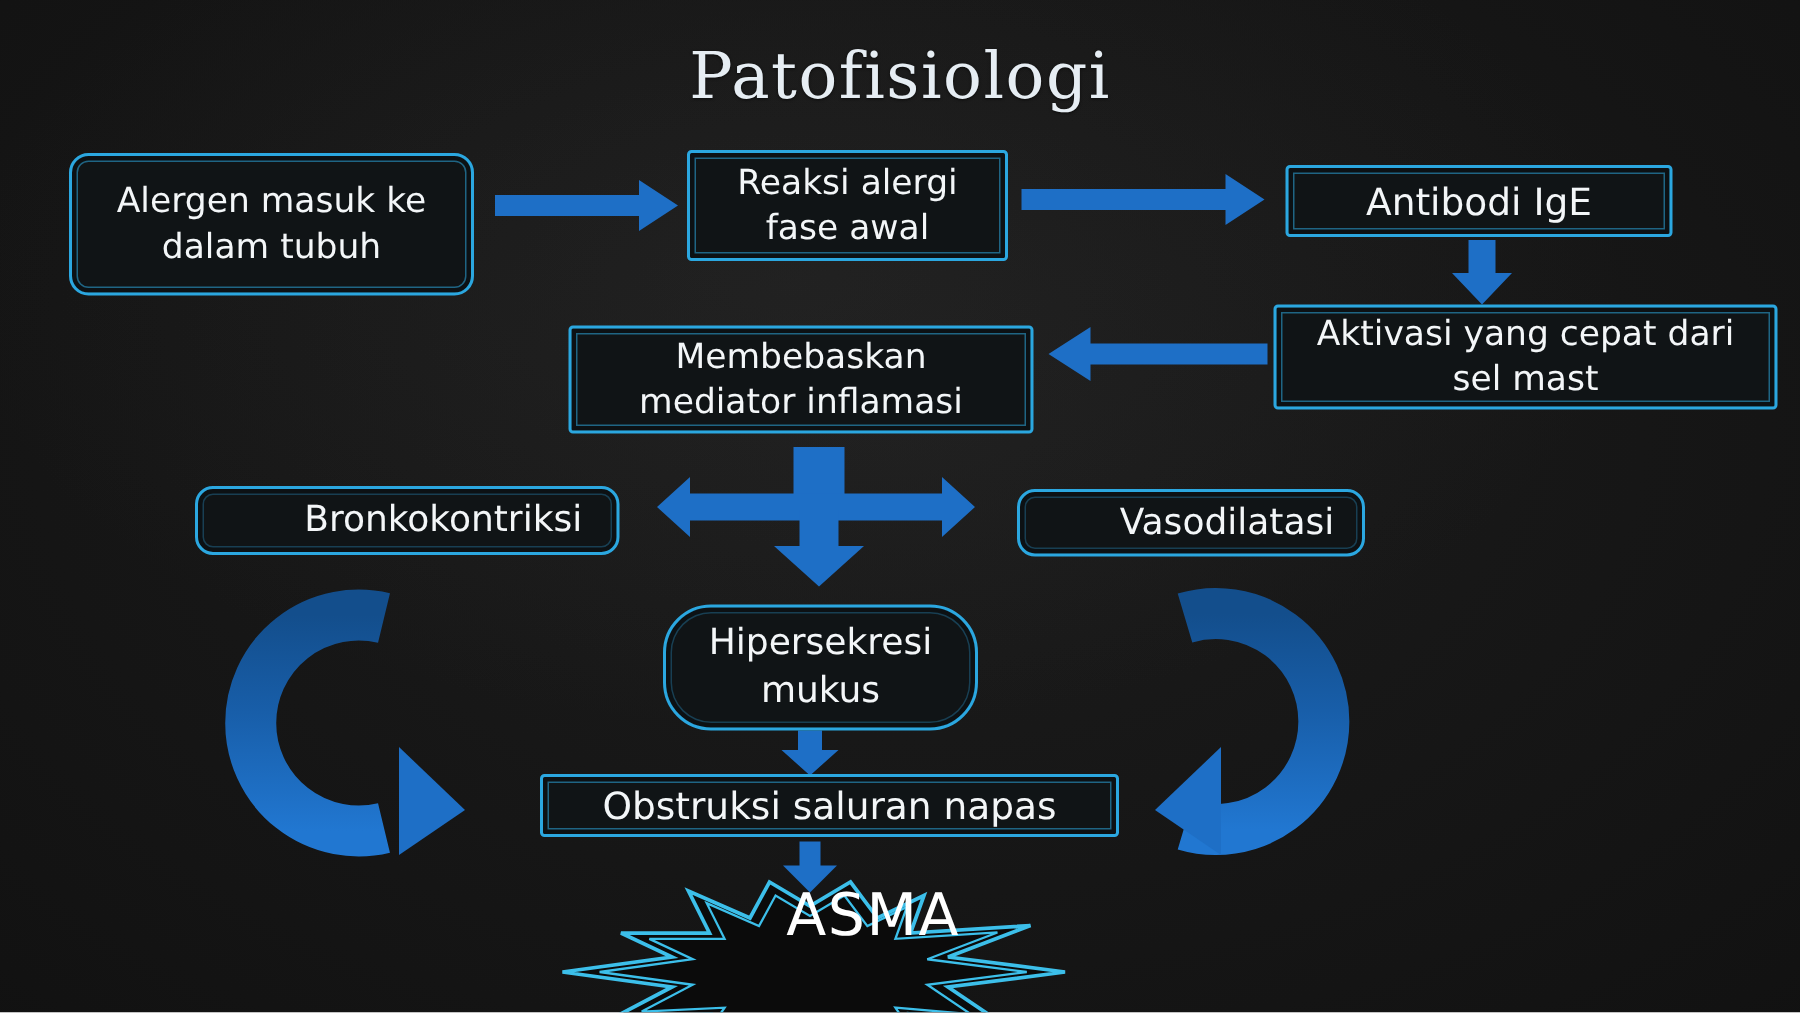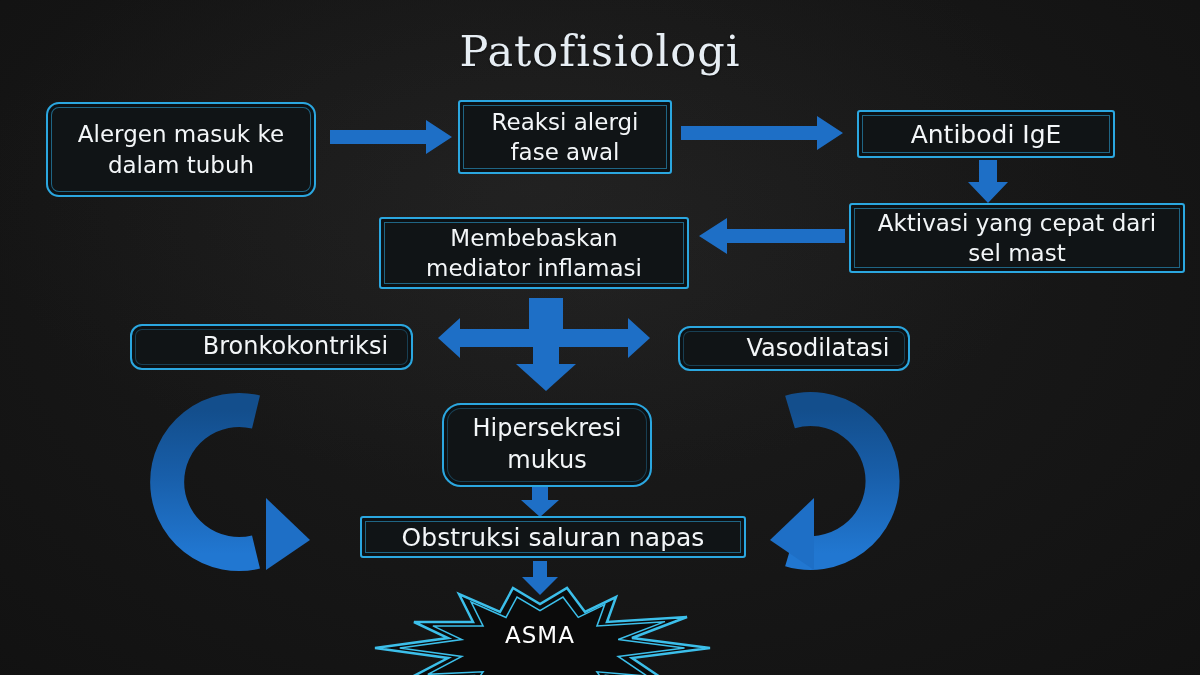--- a/index.html
+++ b/index.html
@@ -35,22 +35,22 @@
     border-radius:3px;
     box-shadow:inset 0 0 0 3px #0c1114, inset 0 0 0 4px rgba(43,167,224,.55);
   }
   .rnd{
     border:2.5px solid var(--accent-border);
     box-shadow:inset 0 0 0 3px #0c1114, inset 0 0 0 4px rgba(43,167,224,.3);
   }
   .fs23{font-size:23px;} .fs24{font-size:24px;padding-left:48px;} .fs25{font-size:25px;}
   .arrows{position:absolute;left:0;top:0;width:1200px;height:675px;pointer-events:none;}
   .asma{
-    position:absolute;left:440px;top:622px;width:200px;
-    text-align:center;color:#fff;font-size:23px;letter-spacing:1px;
+    position:absolute;left:440px;top:588px;width:200px;
+    text-align:right;color:#fff;font-size:39px;letter-spacing:1px;
   }
 </style>
 </head>
 <body>
 
 <div class="slide">
 
   <h1 class="title">Patofisiologi</h1>
 
   <svg class="arrows" viewBox="0 0 1200 675">
@@ -118,21 +118,21 @@
   </div>
 
   <div class="node rnd fs24" style="left:130px;top:324px;width:283px;height:46px;border-radius:12px;">
     <span>Bronkokontriksi</span>
   </div>
 
   <div class="node rnd fs24" style="left:678px;top:326px;width:232px;height:45px;border-radius:12px;">
     <span>Vasodilatasi</span>
   </div>
 
-  <div class="node rnd fs24" style="left:442px;top:403px;width:210px;height:84px;border-radius:19px;padding:0 18px;">
+  <div class="node rnd fs24" style="left:442px;top:403px;width:210px;height:84px;border-radius:32px;padding:0 18px;">
     <span>Hipersekresi mukus</span>
   </div>
 
   <div class="node sq fs25" style="left:360px;top:516px;width:386px;height:42px;">
     <span>Obstruksi saluran napas</span>
   </div>
 
   <div class="asma">ASMA</div>
 
 </div>

